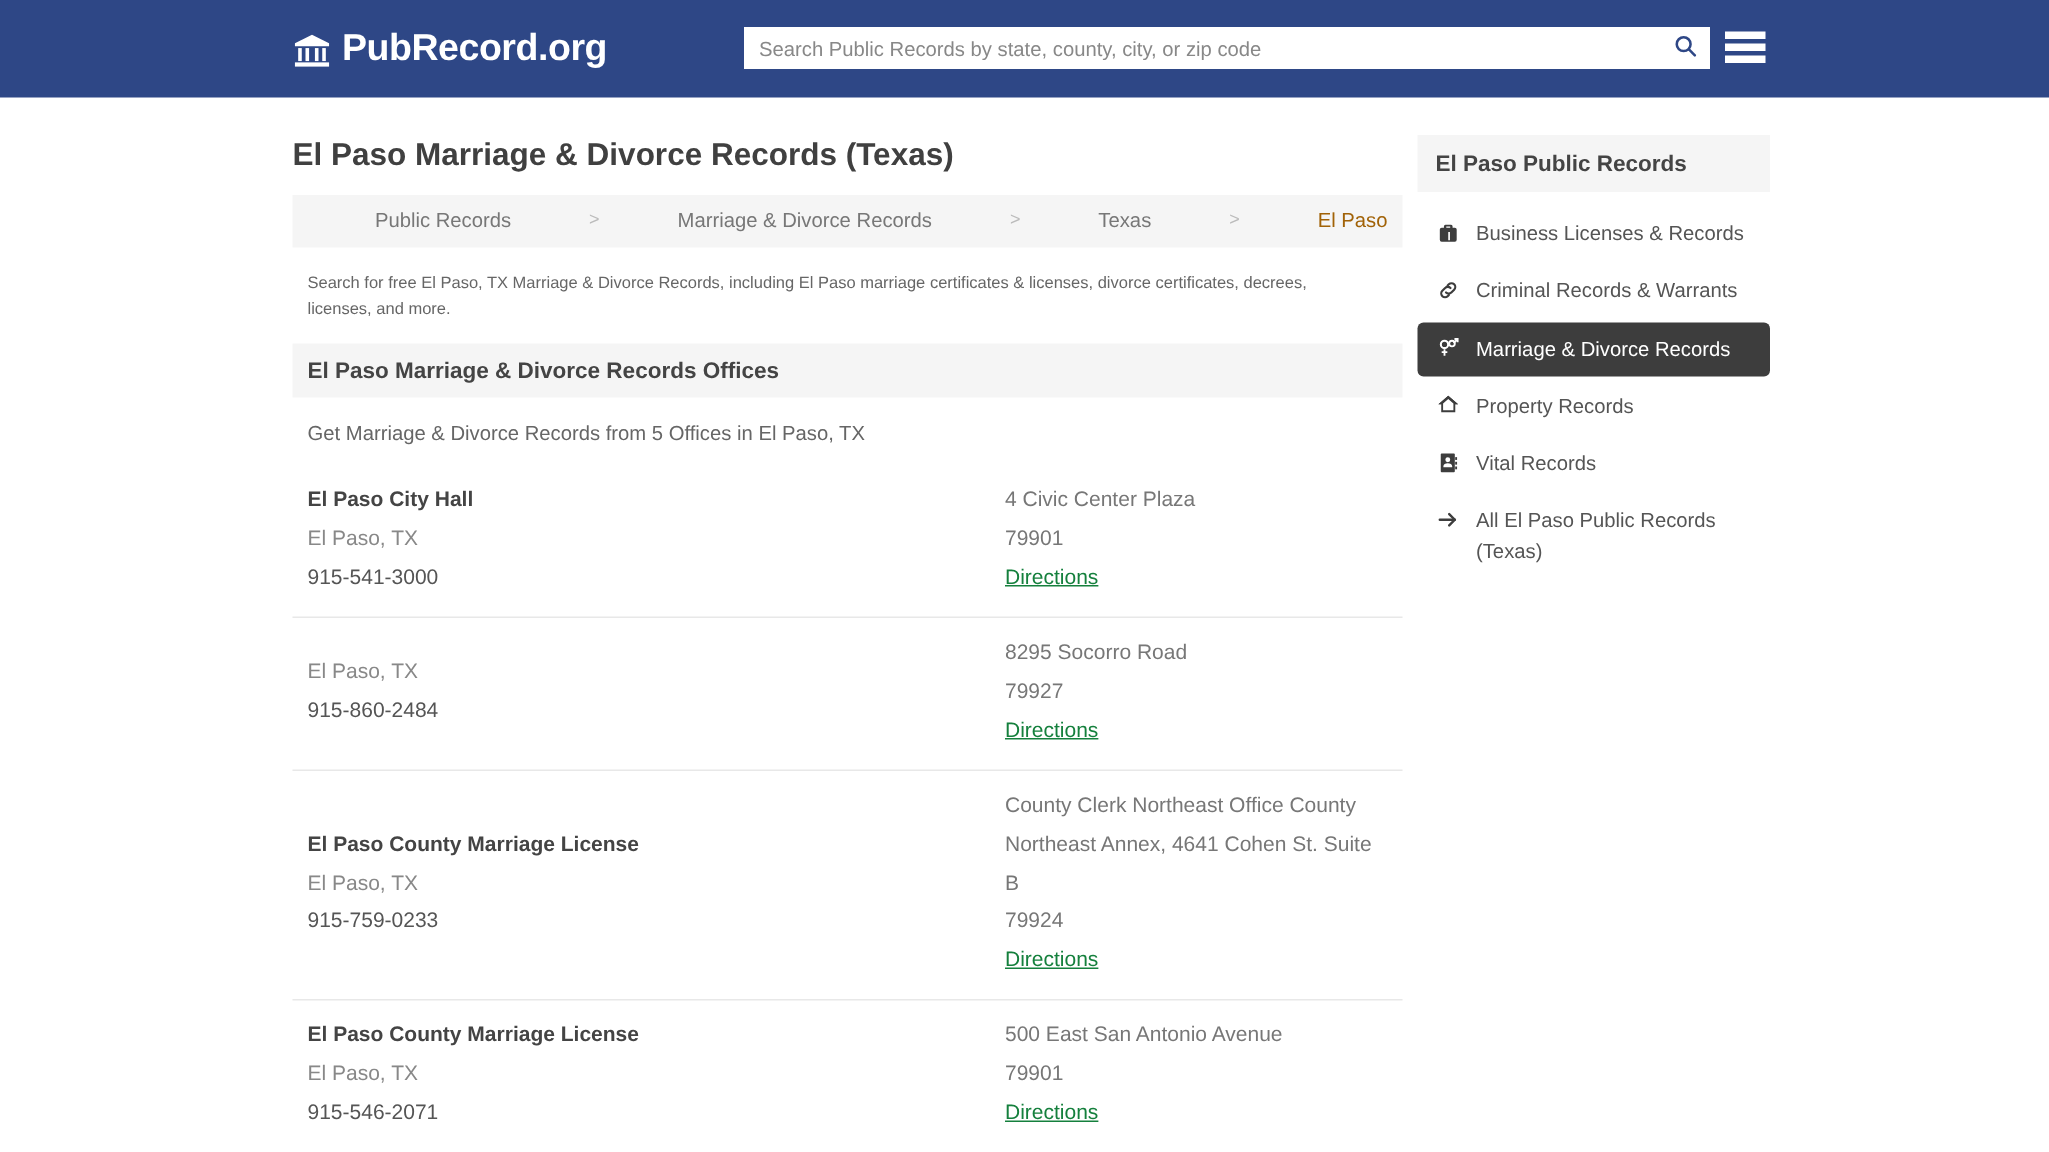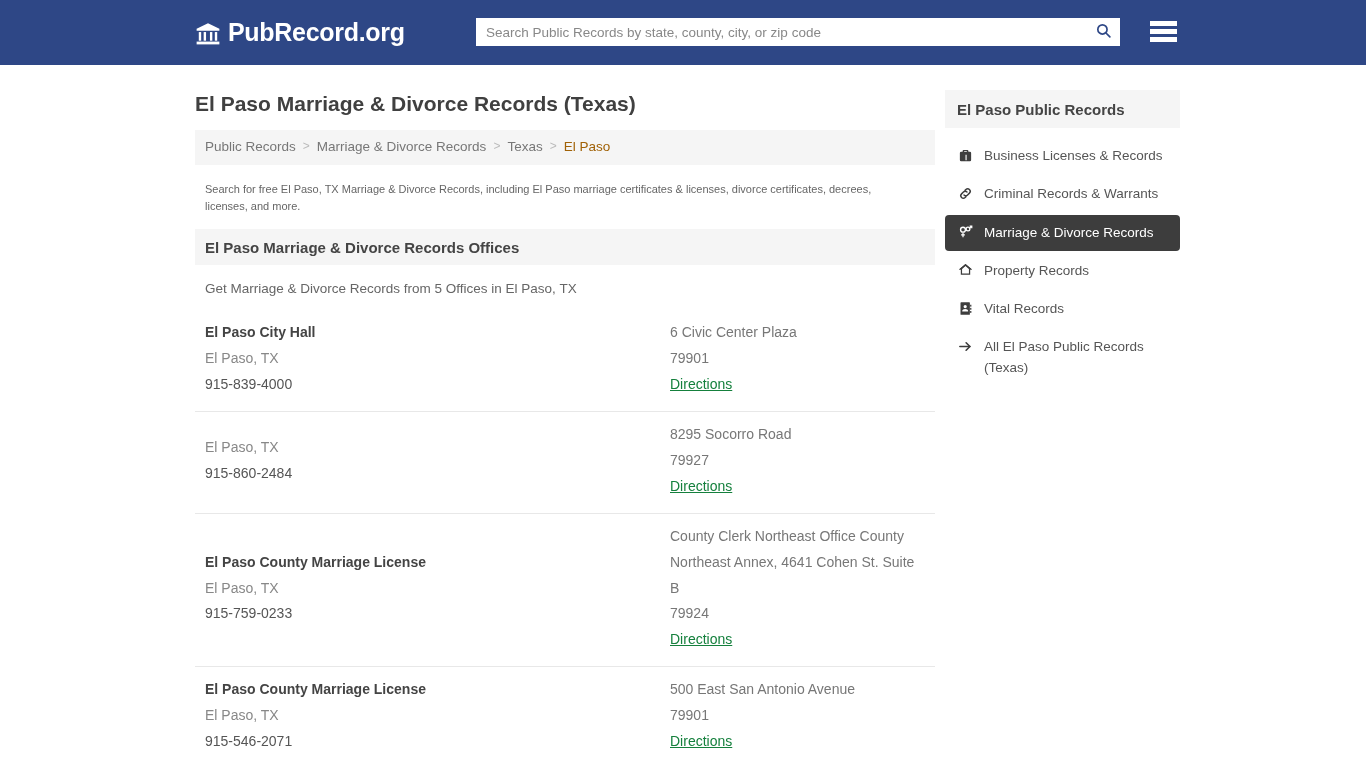--- a/index.html
+++ b/index.html
@@ -38,21 +38,21 @@
   .brand-text {
     color: #ffffff;
     font-size: 25px;
     font-weight: bold;
     letter-spacing: -0.3px;
     line-height: 1;
     white-space: nowrap;
   }
   .search-wrap {
     position: absolute;
-    left: 476px;
+    left: 496px;
     top: 18px;
     width: 644px;
     height: 28px;
     background: #ffffff;
     display: flex;
     align-items: center;
   }
   .search-input {
     flex: 1;
     border: 0;
@@ -118,23 +118,24 @@
     line-height: 1.3;
   }
 
   
   .breadcrumb {
     background: #f5f5f5;
     padding: 9px 10px 9px 10px;
     font-size: 13.5px;
     color: #888888;
     display: flex;
-    align-items: flex-start;
+    align-items: flex-end;
     flex-wrap: wrap;
     height: 35px;
+    flex-direction: column;
   }
   .breadcrumb a {
     color: #777777;
     text-decoration: none;
   }
   .breadcrumb .crumb-last { color: #a16207; }
   .breadcrumb .sep {
     color: #bbbbbb;
     margin: 0 7px;
     font-size: 12px;
@@ -313,24 +314,24 @@
       <div class="section-head">El Paso Marriage &amp; Divorce Records Offices</div>
 
       <div class="section-sub">Get Marriage &amp; Divorce Records from 5 Offices in El Paso, TX</div>
 
       <div class="offices">
 
         <div class="office-row">
           <div class="office-left">
             <div class="office-name">El Paso City Hall</div>
             <div class="office-city">El Paso, TX</div>
-            <div class="office-phone">915-839-4000</div>
+            <div class="office-phone">915-541-3000</div>
           </div>
           <div class="office-right">
-            <div class="office-addr">6 Civic Center Plaza</div>
+            <div class="office-addr">4 Civic Center Plaza</div>
             <div class="office-zip">79901</div>
             <a class="directions" href="#">Directions</a>
           </div>
         </div>
 
         <div class="office-row">
           <div class="office-left">
             <div class="office-city">El Paso, TX</div>
             <div class="office-phone">915-860-2484</div>
           </div>

